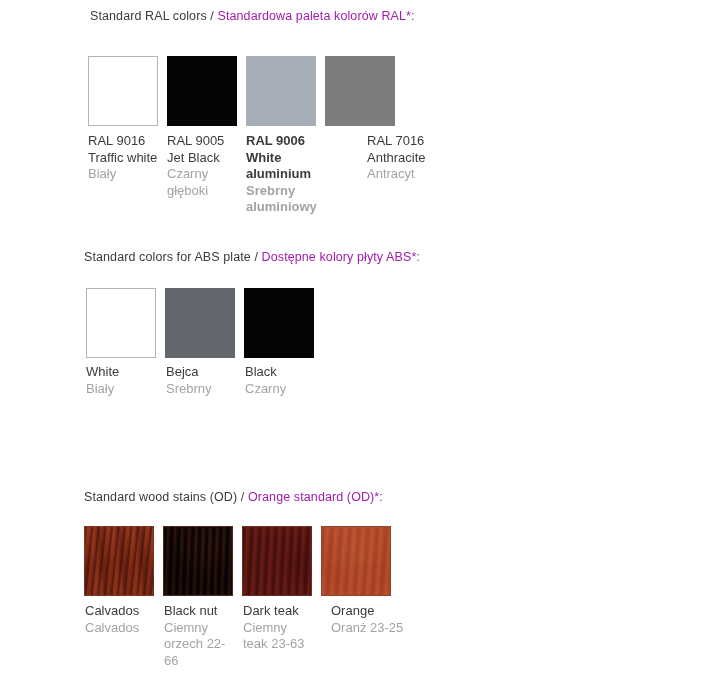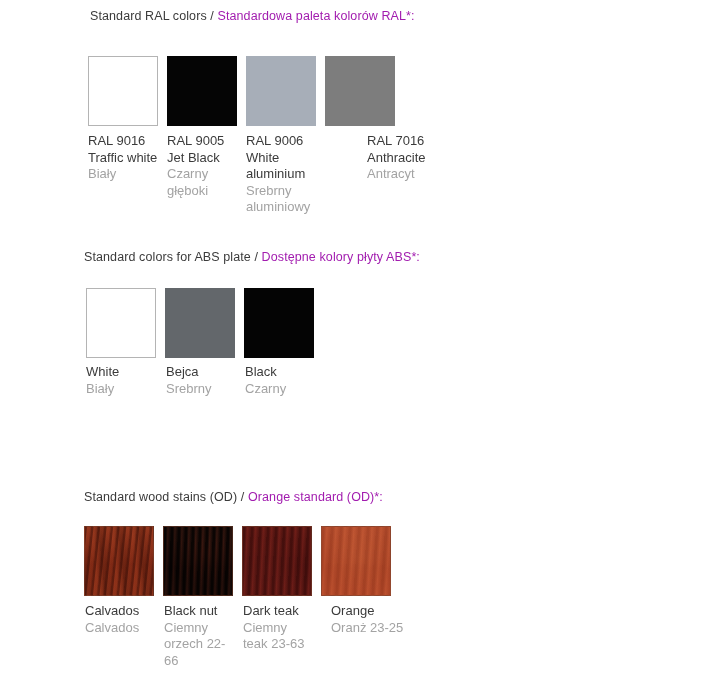--- a/index.html
+++ b/index.html
@@ -166,21 +166,21 @@
     <span class="cap-en">Traffic white</span>
     <span class="cap-pl">Biały</span>
   </div>
 
   <div class="caption" style="left:167px; top:133px; width:76px;">
     <span class="cap-en">RAL 9005</span>
     <span class="cap-en">Jet Black</span>
     <span class="cap-pl">Czarny głęboki</span>
   </div>
 
-  <div class="caption" style="left:246px; top:133px; width:78px;">
+  <div class="caption" style="left:246px; top:133px; width:78px;font-weight:bold;">
     <span class="cap-en">RAL 9006</span>
     <span class="cap-en">White aluminium</span>
     <span class="cap-pl">Srebrny aluminiowy</span>
   </div>
 
   <div class="caption" style="left:333px; top:133px; width:80px;margin-left:34px;">
     <span class="cap-en">RAL 7016</span>
     <span class="cap-en">Anthracite</span>
     <span class="cap-pl">Antracyt</span>
   </div>

